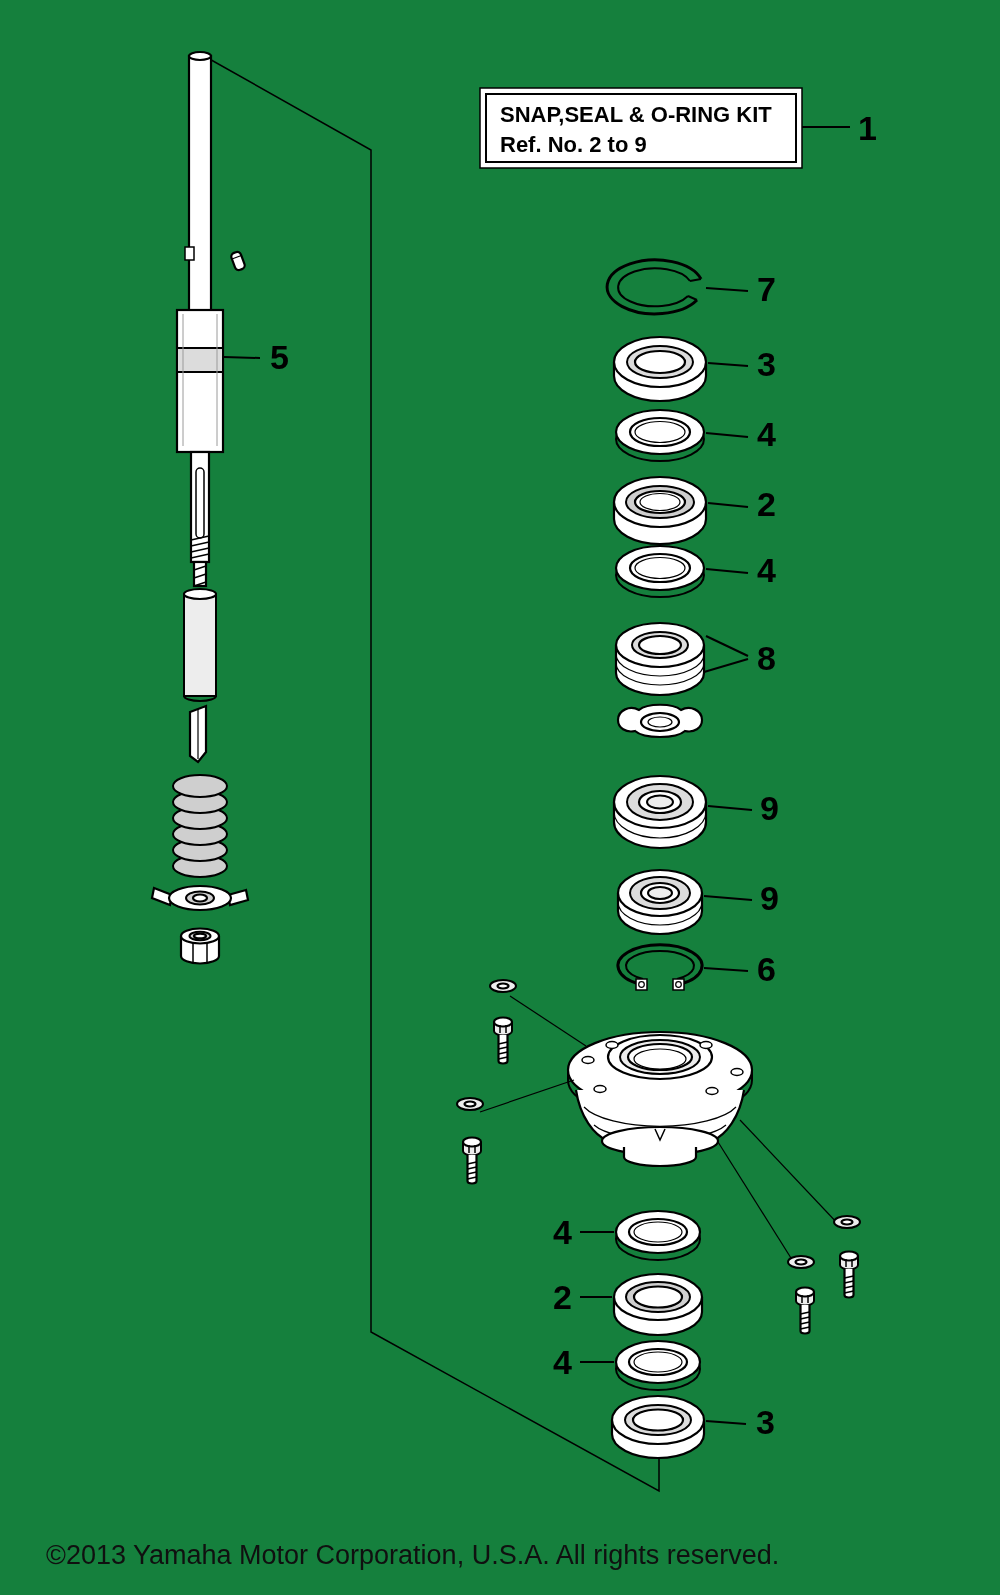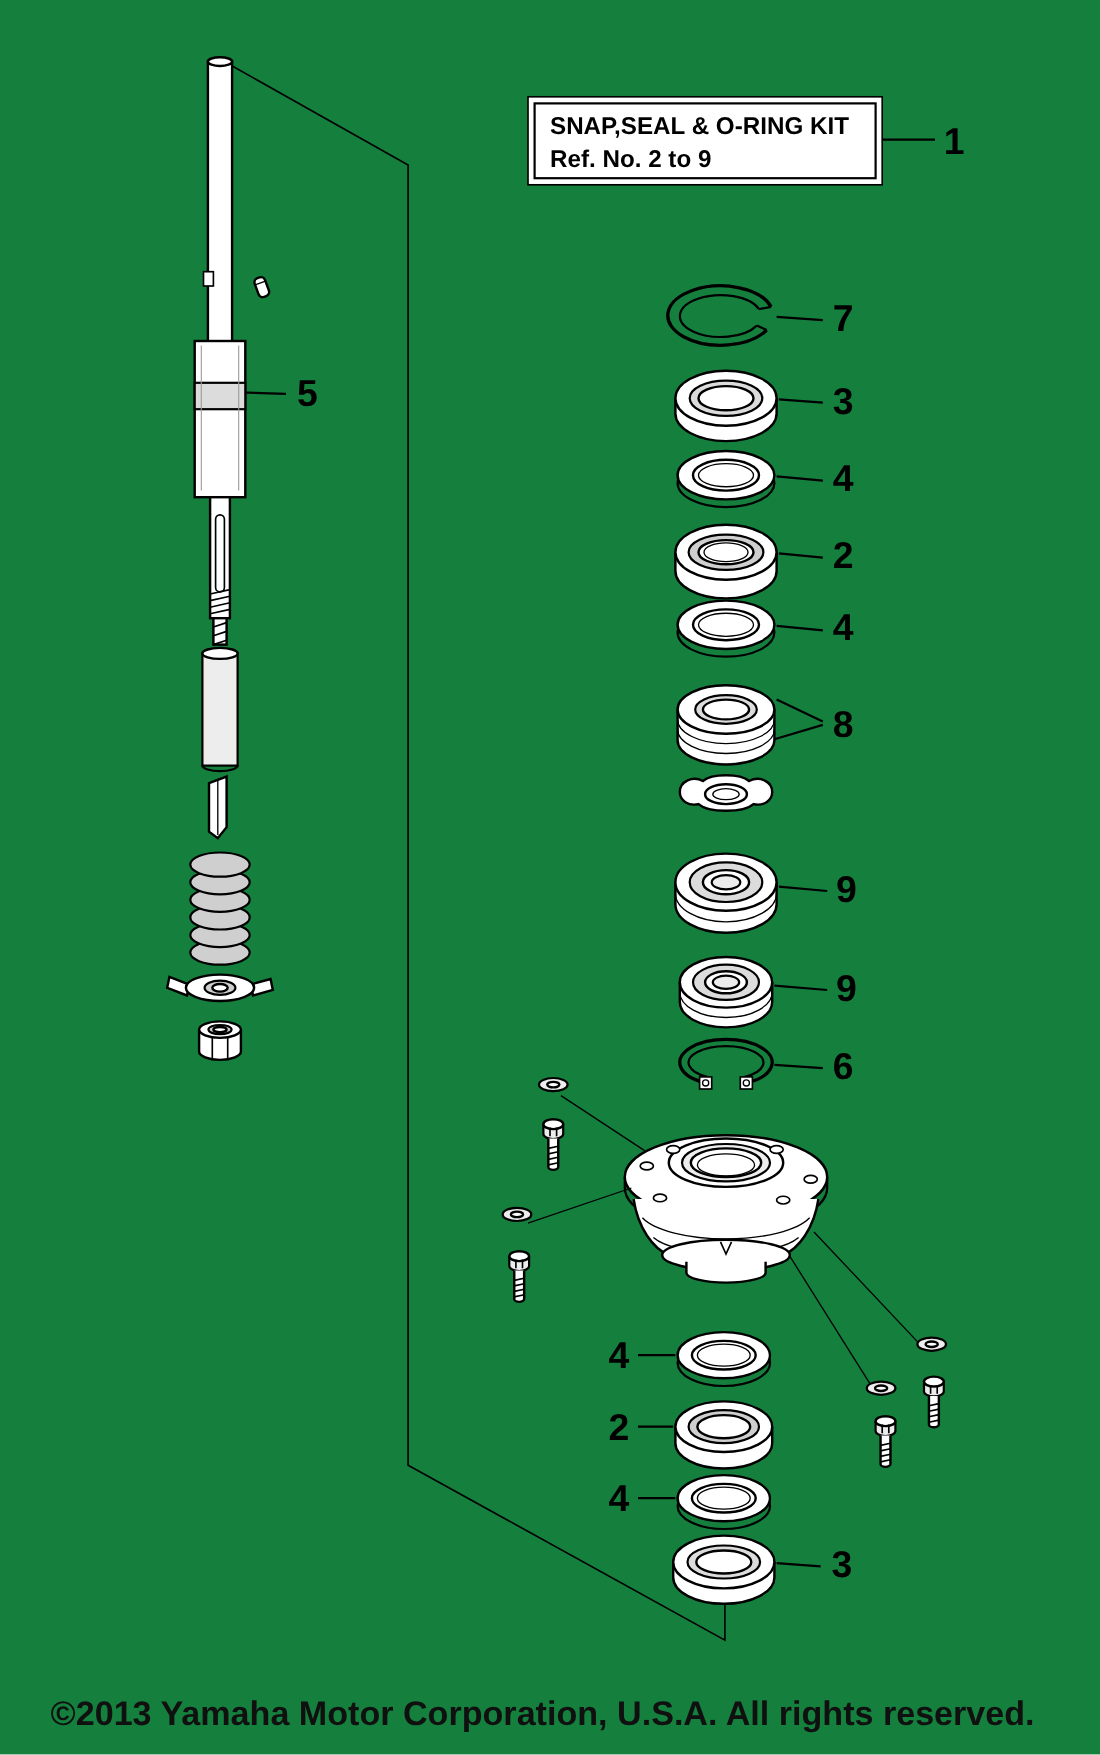--- a/index.html
+++ b/index.html
@@ -18,21 +18,21 @@
   .fwt {fill:#ffffff;stroke:#000;stroke-width:1.5}
   .fg  {fill:#dcdcdc;stroke:#000;stroke-width:2}
   .fgd {fill:#cfcfcf;stroke:#000;stroke-width:2}
   .fgl {fill:#ededed;stroke:#000;stroke-width:2}
   .shade{stroke:#9a9a9a;stroke-width:1;fill:none}
   .lead{stroke:#000;stroke-width:2;fill:none}
   .callout{font:bold 34px "Liberation Sans",sans-serif;fill:#000}
   .kit-text{font:bold 22px "Liberation Sans",sans-serif;fill:#000}
   .footer{
     position:absolute;left:46px;top:1540px;width:930px;
-    font-size:31px;color:#101010;white-space:nowrap;font-weight:bold;
+    font-size:27px;color:#101010;white-space:nowrap;
   }
 </style>
 </head>
 <body>
 
 <div class="page">
 <svg width="1000" height="1595" viewBox="0 0 1000 1595">
 
   <g>
     <polyline class="ln1" points="197,52 371,150 371,1332 659,1491 659,1448"></polyline>

